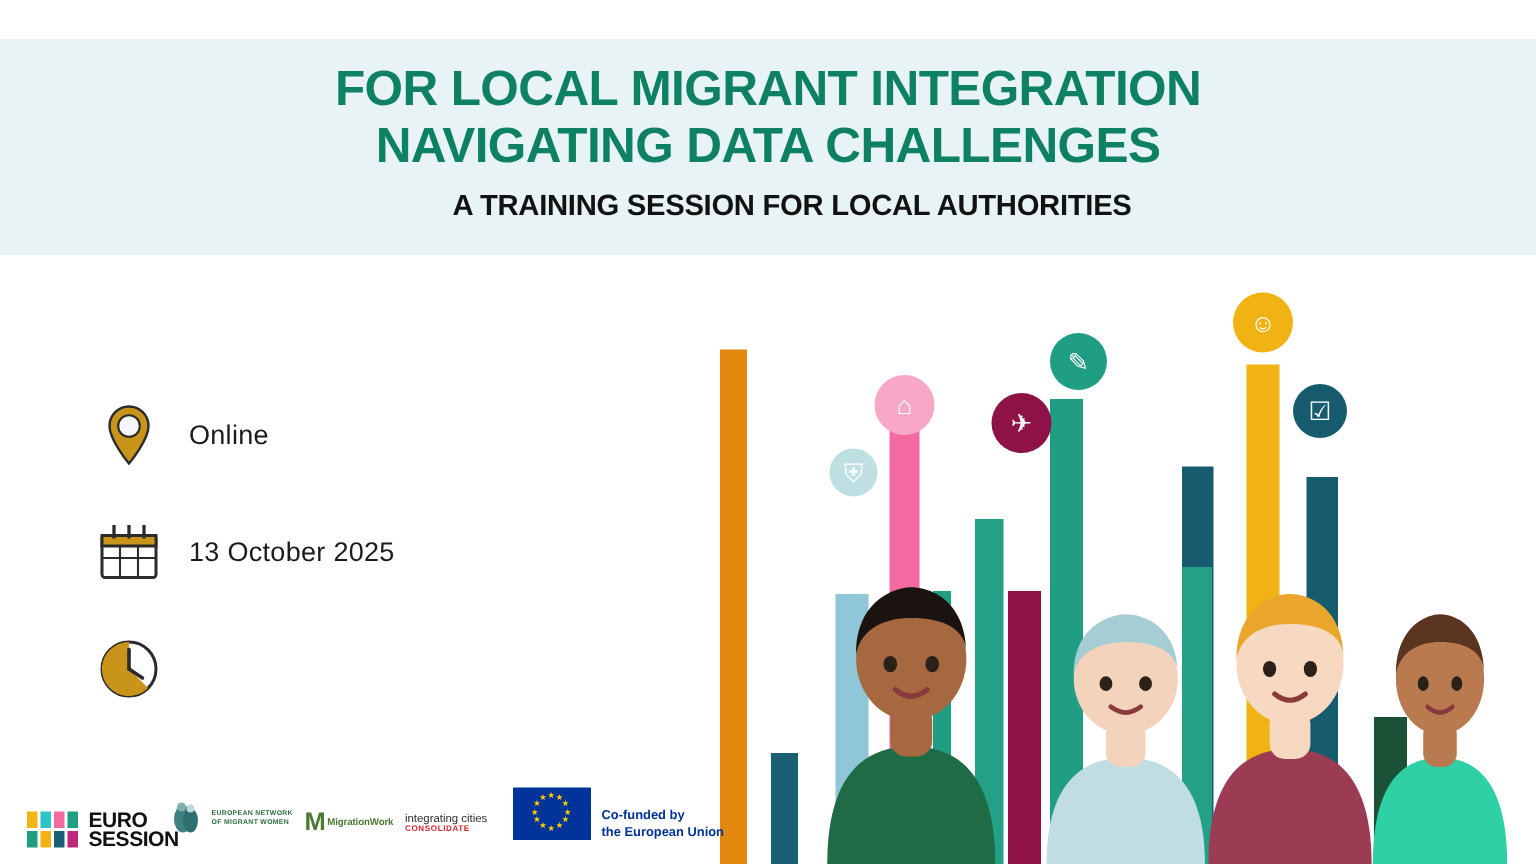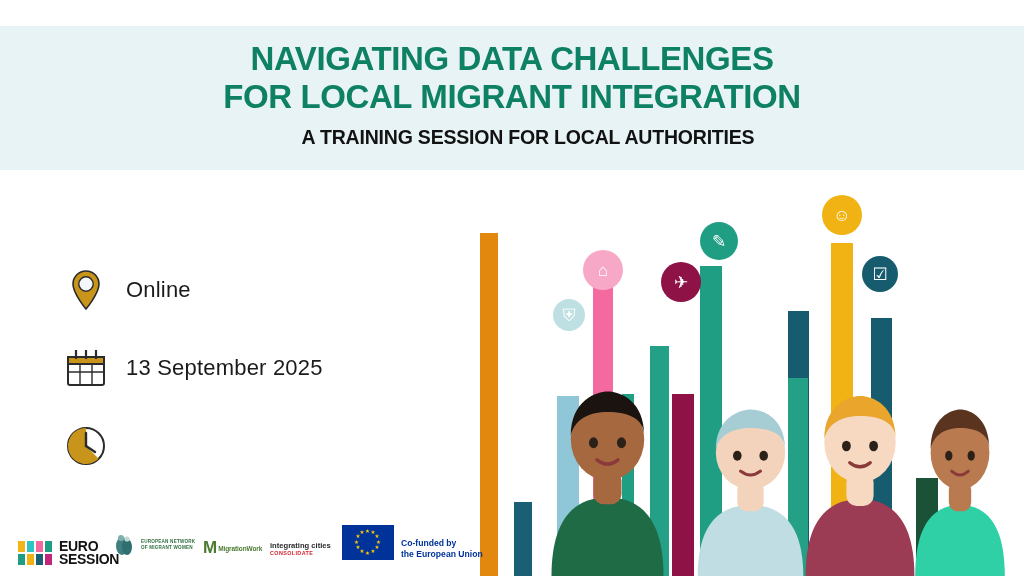--- a/index.html
+++ b/index.html
@@ -23,21 +23,21 @@
   }
   .subtitle{
     margin-top:10px; color:#121212; font-weight:800; font-size:19.5px;
     letter-spacing:-0.2px; white-space:nowrap;
   }
 
   
   .info-list{ position:absolute; left:62px; top:262px; width:330px; }
   .info-row{ display:flex; align-items:center; height:56px; margin-bottom:22px; }
   .info-icon{ width:48px; height:48px; flex:0 0 48px; position:relative; margin-right:16px; }
-  .info-text{ font-size:22px; color:#1b1b1b; font-weight:400; letter-spacing:0.2px; white-space:nowrap; }
+  .info-text{ font-size:18px; color:#1b1b1b; font-weight:400; letter-spacing:0.2px; white-space:nowrap; }
 
   
   .chart{ position:absolute; left:0; top:0; width:1024px; height:576px; }
   .bar{ position:absolute; bottom:0; }
   .badge{
     position:absolute; border-radius:50%;
     display:flex; align-items:center; justify-content:center;
     font-size:17px; line-height:1;
   }
 
@@ -49,21 +49,21 @@
   .logo{ position:absolute; bottom:10px; display:flex; align-items:center; }
 
   .ec-squares{ display:grid; grid-template-columns:repeat(4,7px); grid-template-rows:repeat(2,11px); gap:2px; margin-right:7px; }
   .ec-sq{ width:7px; height:11px; }
   .ec-word{ font-weight:800; font-size:14px; line-height:13px; color:#111; letter-spacing:-0.3px; }
 
   .enomw-text{ font-size:4.6px; font-weight:700; color:#2f6f3f; line-height:6px; letter-spacing:0.2px; }
   .mw-text{ font-size:6.5px; font-weight:700; color:#4b7a33; letter-spacing:-0.1px; }
   .mw-mark{ font-size:17px; font-weight:700; color:#4b7a33; line-height:12px; margin-right:3px; letter-spacing:-2px;}
 
-  .ic-main{ font-size:7.6px; font-weight:700; color:#2b2b2b; line-height:9px; }
+  .ic-main{ font-size:7.6px; font-weight:400; color:#2b2b2b; line-height:9px; }
   .ic-sub{ font-size:5.4px; font-weight:700; color:#d6222b; letter-spacing:0.4px; }
 
   .eu-flag{ width:52px; height:35px; background:#003399; position:relative; margin-right:7px; }
   .eu-star{ position:absolute; color:#FFCC00; font-size:5.5px; line-height:5px; }
   .eu-text{ font-size:8.6px; font-weight:700; color:#003399; line-height:11px; }
 </style>
 </head>
 <body>
 
 <div class="stage">
@@ -125,22 +125,22 @@
           <ellipse cx="50" cy="40" rx="21" ry="24" fill="#b97a50"></ellipse>
           <path d="M29 38 C29 17 44 12 50 12 C58 12 71 18 71 38 C71 28 62 24 50 24 C40 24 31 28 29 38 Z" fill="#5b3420"></path>
           <ellipse cx="42" cy="42" rx="2.6" ry="3.2" fill="#2b2118"></ellipse>
           <ellipse cx="58" cy="42" rx="2.6" ry="3.2" fill="#2b2118"></ellipse>
           <path d="M44 52 Q50 57 56 52" stroke="#8a3a3a" stroke-width="2" fill="none" stroke-linecap="round"></path>
         </svg></div>
     </div>
 
   <div class="header-band" style="background: rgb(231, 243, 244);"></div>
   <div class="title-wrap">
+    <div class="title-line" style="color: rgb(14, 128, 99);">FOR LOCAL MIGRANT INTEGRATION</div>
     <div class="title-line" style="color: rgb(14, 128, 99);">NAVIGATING DATA CHALLENGES</div>
-    <div class="title-line" style="color: rgb(14, 128, 99);">FOR LOCAL MIGRANT INTEGRATION</div>
     <div class="subtitle" style="color: rgb(18, 18, 18); margin-left: 32px;">A TRAINING SESSION FOR LOCAL AUTHORITIES</div>
   </div>
 
   <div class="info-list">
 
     <div class="info-row">
       <div class="info-icon">
         <svg viewBox="0 0 48 48" width="48" height="48">
           <path d="M24 5C16.8 5 11 10.8 11 18c0 9.5 13 25 13 25s13-15.5 13-25c0-7.2-5.8-13-13-13z" fill="#c8951a" stroke="#2b2b2b" stroke-width="1.6"></path>
           <circle cx="24" cy="18" r="7.2" fill="#f4f8fb" stroke="#2b2b2b" stroke-width="1.4"></circle>
@@ -155,21 +155,21 @@
           <rect x="6" y="13" width="36" height="28" rx="2" fill="#ffffff" stroke="#2b2b2b" stroke-width="2"></rect>
           <rect x="6" y="13" width="36" height="7" fill="#c8951a" stroke="#2b2b2b" stroke-width="2"></rect>
           <line x1="14" y1="6" x2="14" y2="15" stroke="#2b2b2b" stroke-width="2.2"></line>
           <line x1="24" y1="6" x2="24" y2="15" stroke="#2b2b2b" stroke-width="2.2"></line>
           <line x1="34" y1="6" x2="34" y2="15" stroke="#2b2b2b" stroke-width="2.2"></line>
           <line x1="6" y1="28" x2="42" y2="28" stroke="#2b2b2b" stroke-width="1.4"></line>
           <line x1="18" y1="20" x2="18" y2="41" stroke="#2b2b2b" stroke-width="1.4"></line>
           <line x1="30" y1="20" x2="30" y2="41" stroke="#2b2b2b" stroke-width="1.4"></line>
         </svg>
       </div>
-      <div class="info-text">13 September 2025</div>
+      <div class="info-text">13 October 2025</div>
     </div>
 
     <div class="info-row">
       <div class="info-icon">
         <svg viewBox="0 0 48 48" width="48" height="48">
           <circle cx="24" cy="24" r="18" fill="#ffffff" stroke="#2b2b2b" stroke-width="2"></circle>
           <path d="M24 6a18 18 0 1 0 12.7 30.7L24 24z" fill="#c8951a"></path>
           <line x1="24" y1="24" x2="24" y2="11" stroke="#2b2b2b" stroke-width="2.4" stroke-linecap="round"></line>
           <line x1="24" y1="24" x2="33" y2="30" stroke="#2b2b2b" stroke-width="2.4" stroke-linecap="round"></line>
         </svg>

